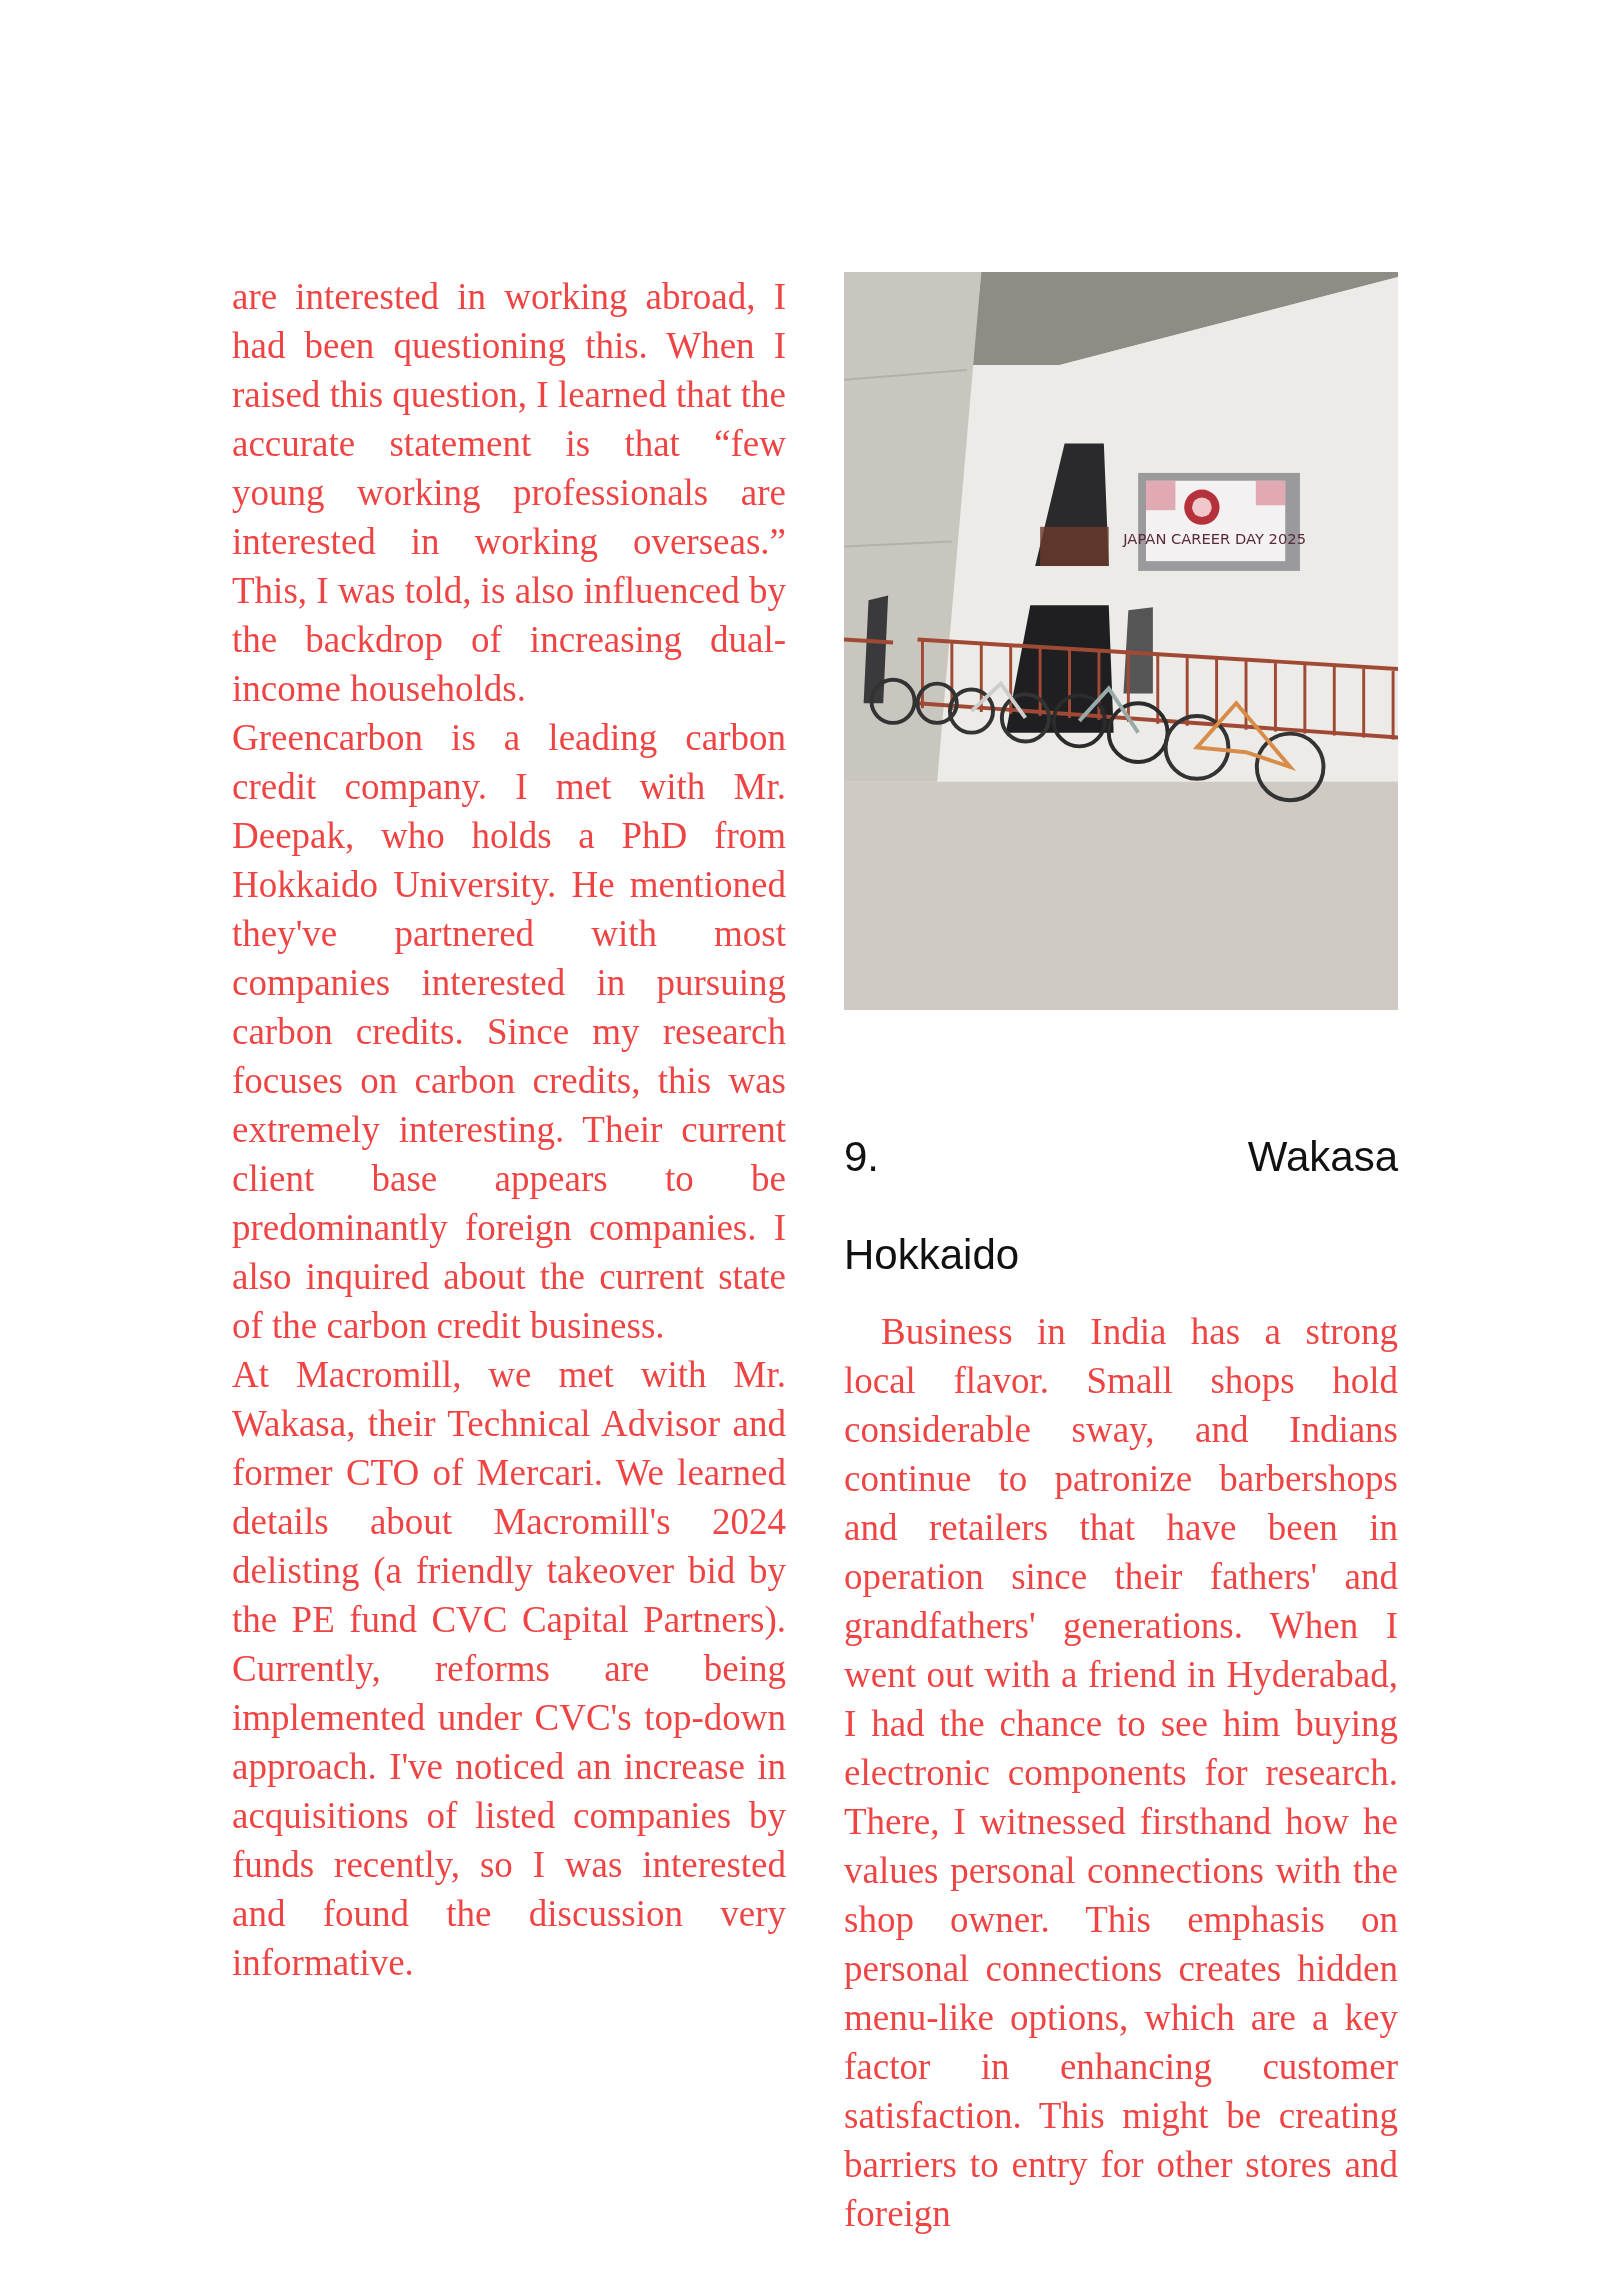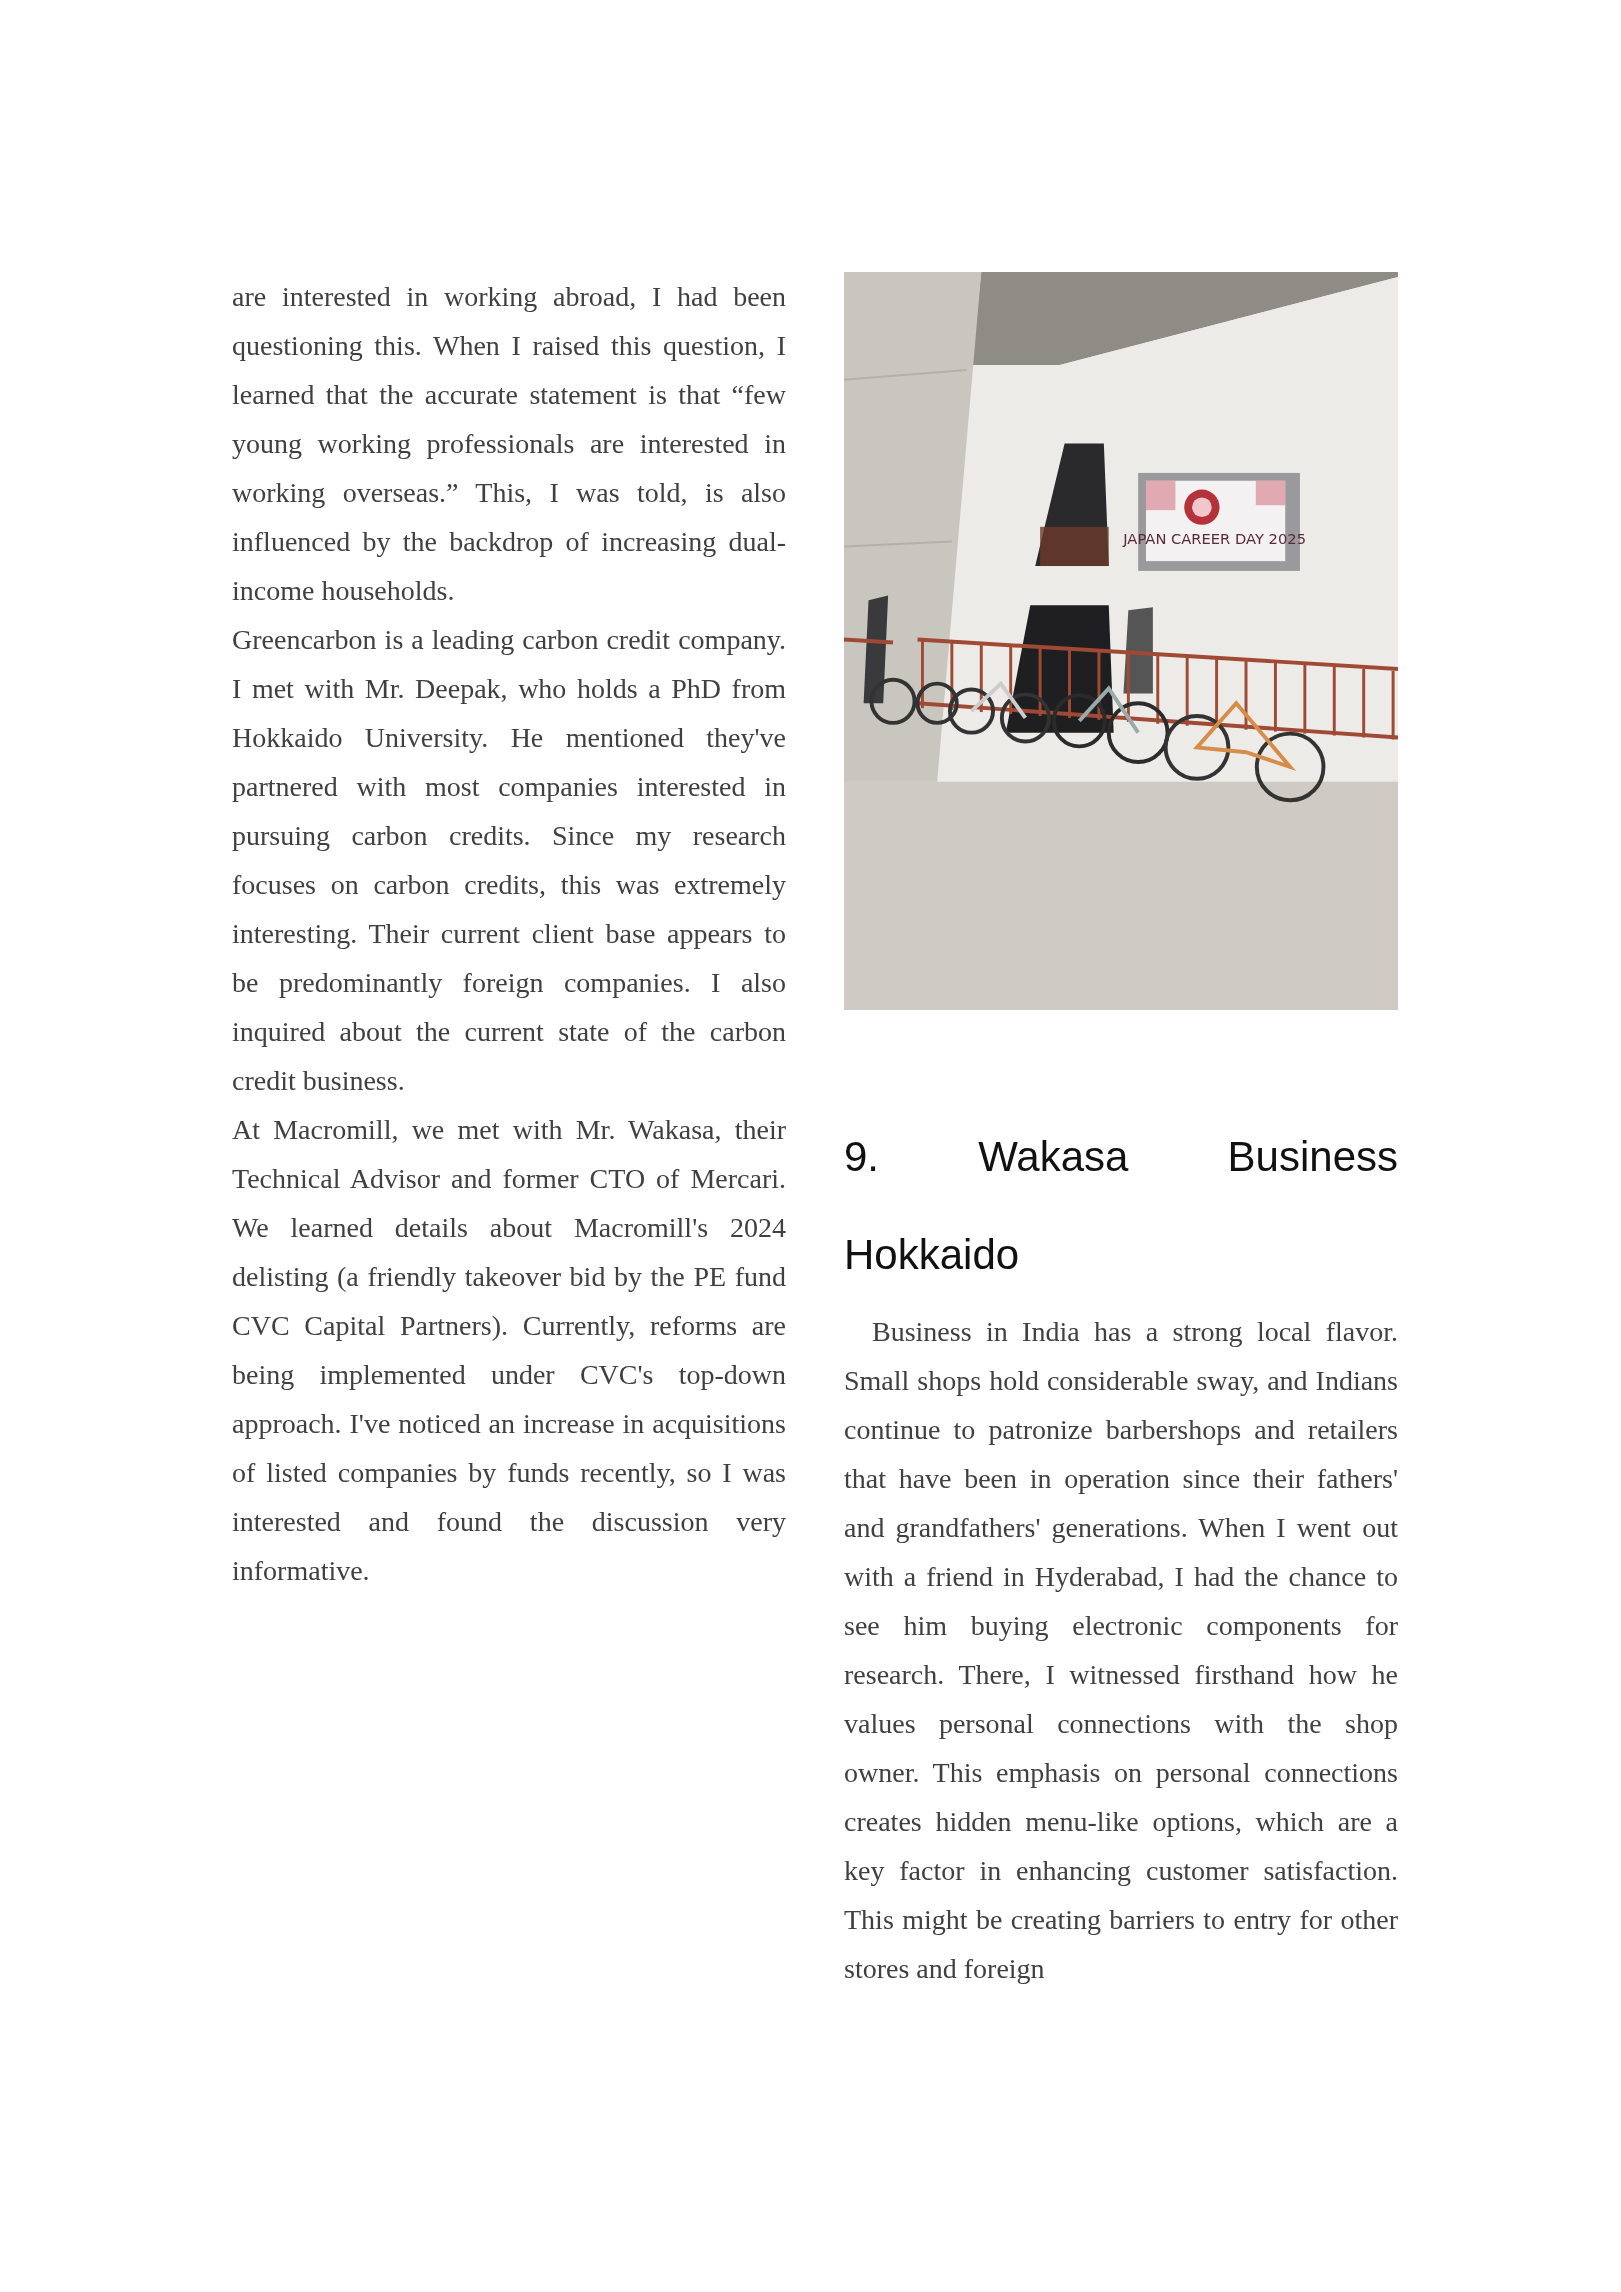--- a/index.html
+++ b/index.html
@@ -1,22 +1,22 @@
 <!DOCTYPE html>
 <html><head>
 <meta charset="utf-8">
 <style>
   html, body { margin: 0; padding: 0; background: #ffffff; }
   body { width: 1621px; height: 2293px; position: relative; overflow: hidden; }
   .col {
     position: absolute;
     font-family: "Liberation Serif", "DejaVu Serif", serif;
-    font-size: 28px;
+    font-size: 37px;
     line-height: 49px;
-    color: #404040;
+    color: #ef4444;
     text-align: justify;
   }
   .col p { margin: 0; }
   #left-col { left: 232px; top: 272px; width: 554px; }
   #left-col p.last-line-justify { text-align-last: justify; }
   #right-col { left: 844px; top: 1307px; width: 554px; }
   #right-col p.indent { text-indent: 1em; }
 
   #photo {
     position: absolute; left: 844px; top: 272px; width: 554px; height: 738px;
@@ -114,21 +114,20 @@
       <path d="M240 458 L270 425 L300 470" stroke="#9aa"></path>
       <path d="M130 448 L160 420 L185 455" stroke="#ccc"></path>
     </g>
   </svg>
 </div>
 
 <h2 id="section-heading">
   <span class="h-line1">
     <span>9.</span>
     <span>Wakasa</span>
-    <span>Business</span>
   </span>
   <span class="h-line2">Hokkaido</span>
 </h2>
 
 <div id="right-col" class="col">
   <p class="indent">Business in India has a strong local flavor. Small shops hold considerable sway, and Indians continue to patronize barbershops and retailers that have been in operation since their fathers' and grandfathers' generations. When I went out with a friend in Hyderabad, I had the chance to see him buying electronic components for research. There, I witnessed firsthand how he values personal connections with the shop owner. This emphasis on personal connections creates hidden menu-like options, which are a key factor in enhancing customer satisfaction. This might be creating barriers to entry for other stores and foreign</p>
 </div>
 
 
 </body></html>

